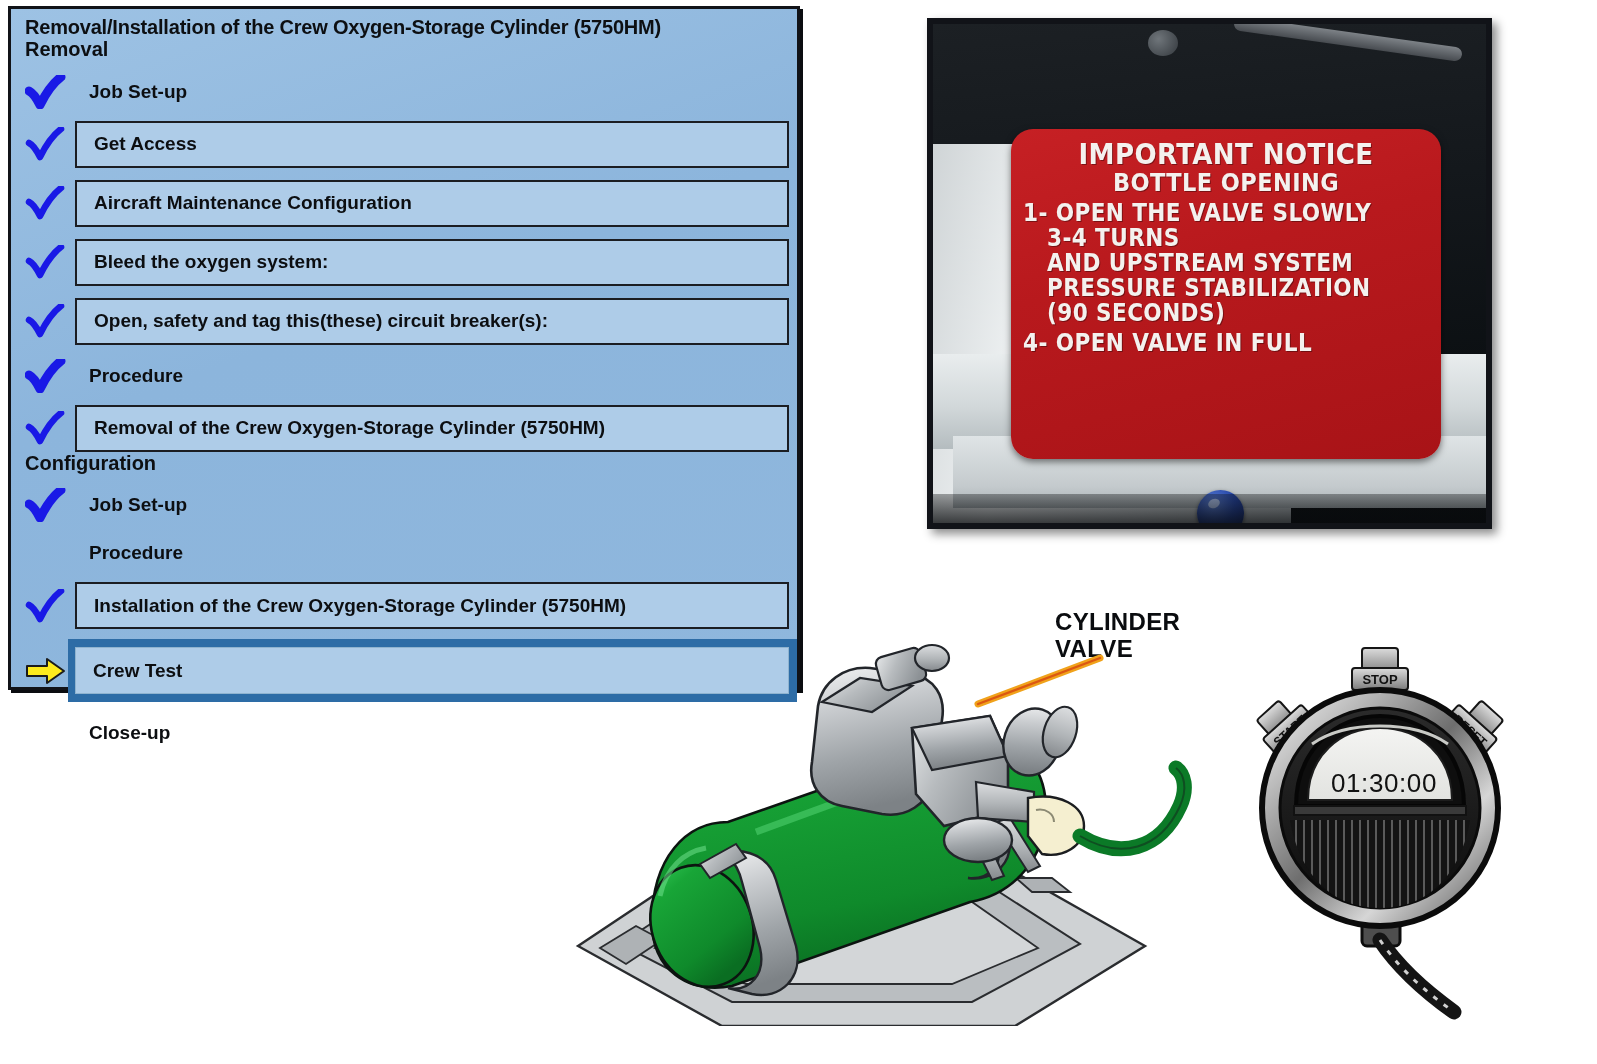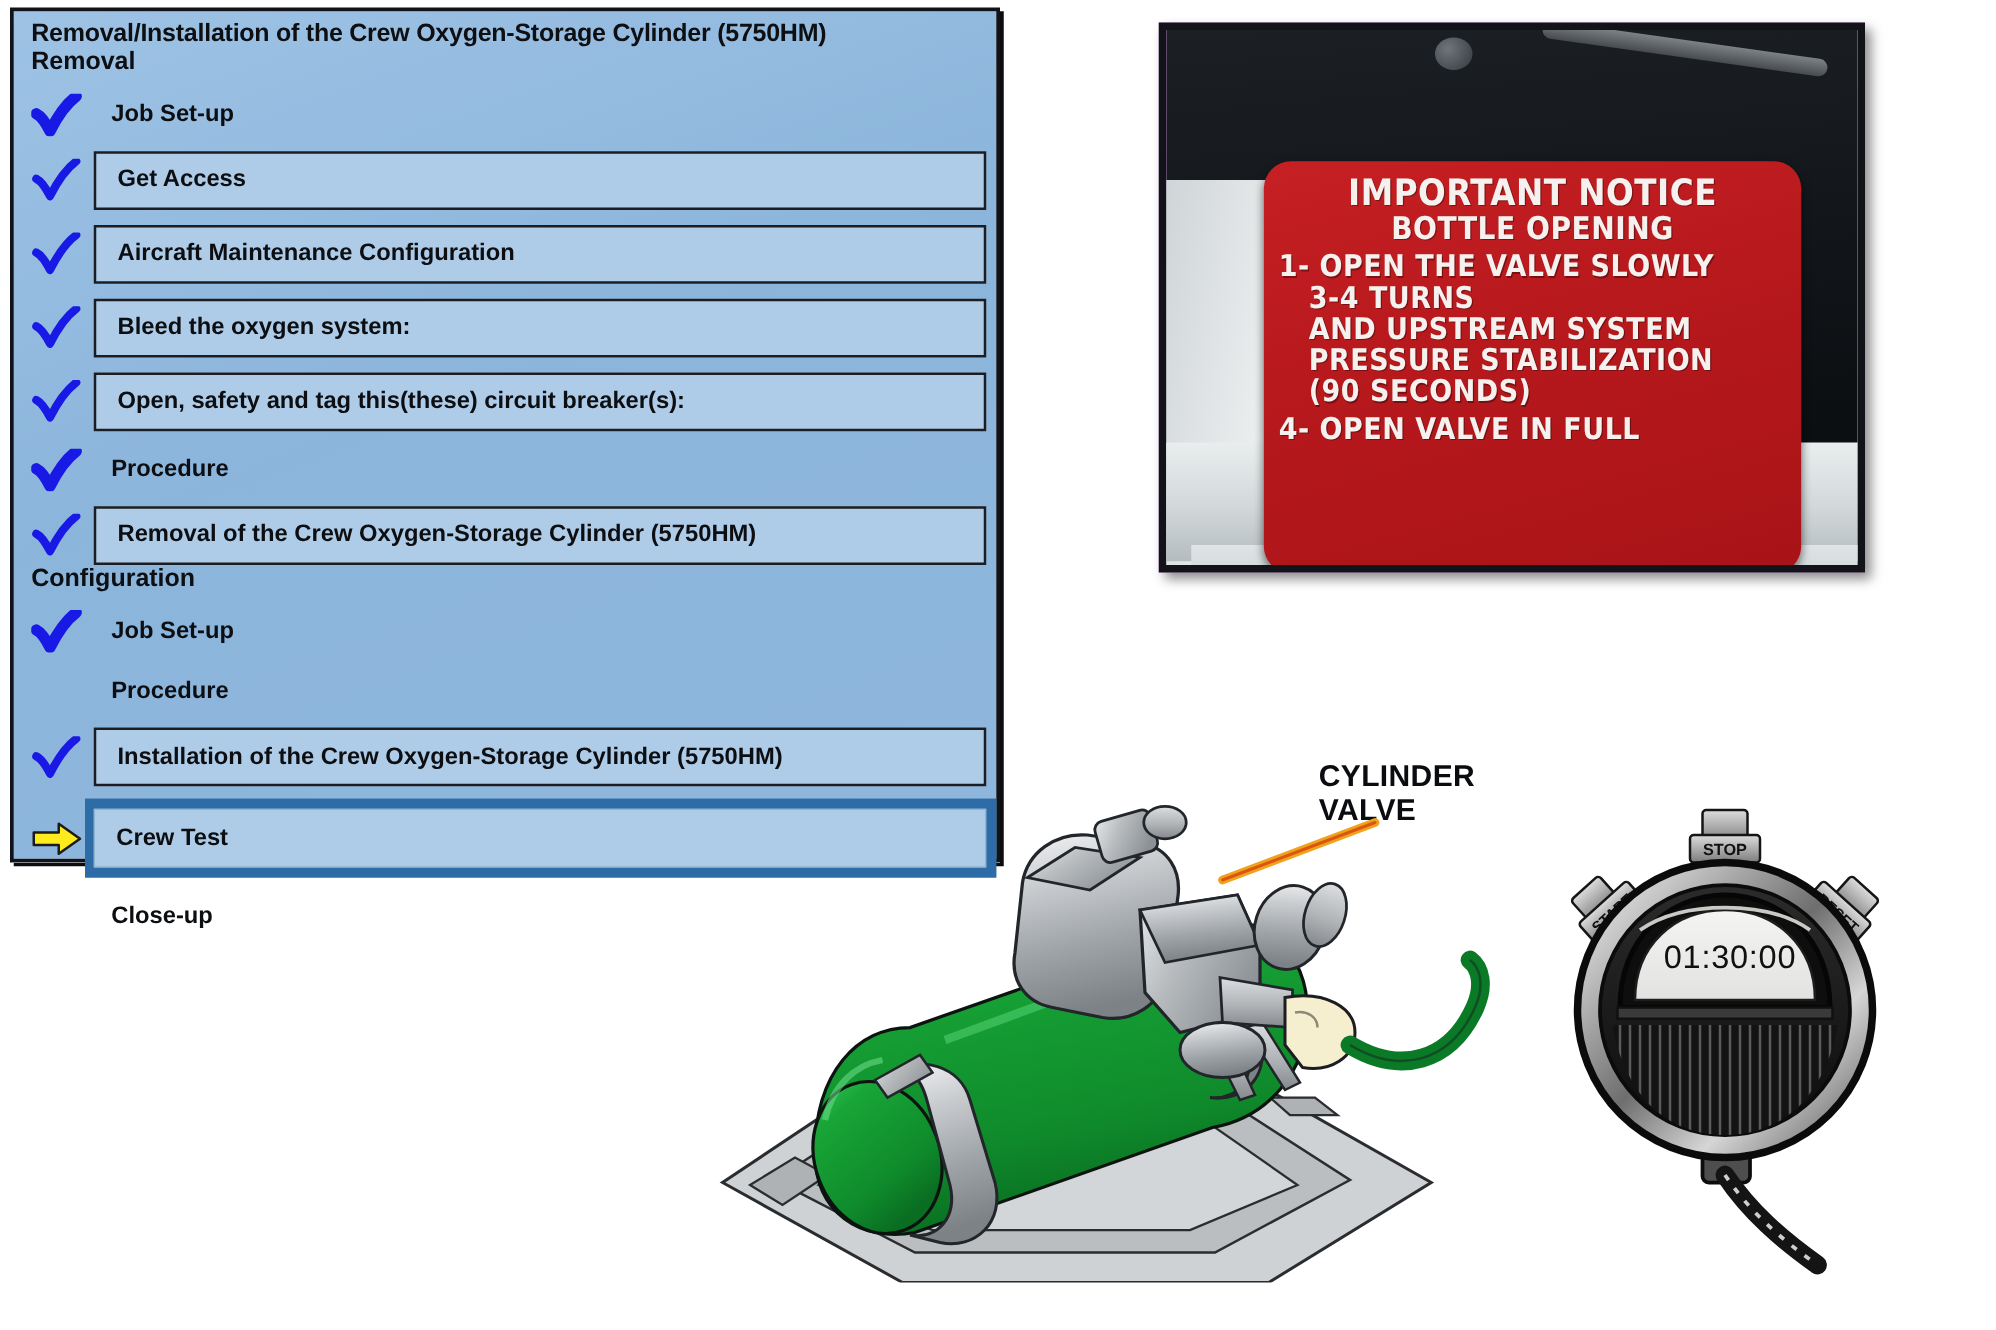--- a/index.html
+++ b/index.html
@@ -61,23 +61,23 @@
   .row.highlight .outer{
     position:absolute;left:57px;top:0;width:729px;height:63px;
     border:6px solid #2d6ca6;box-sizing:border-box;background:#2d6ca6;
   }
   .row.highlight .boxfield{
     left:64px;top:8px;width:714px;height:47px;border:1px solid #8fb3cf;
   }
 
   
   #notice-photo{
-    position:absolute;left:927px;top:18px;width:565px;height:440px;
+    position:absolute;left:927px;top:18px;width:565px;height:511px;
     border:6px solid #111318;box-sizing:border-box;
-    background:#f0abfc;
+    background:#86efac;
     box-shadow:5px 5px 9px rgba(0,0,0,.45);
     overflow:hidden;
   }
   .ph-dark-top{position:absolute;left:0;top:0;width:100%;height:100%;
     background:linear-gradient(175deg,#1c2024 0%,#14181c 35%,#0c1013 70%,#090c0f 100%);}
   .ph-metal{
     position:absolute;left:-2px;top:120px;width:360px;height:420px;
     background:linear-gradient(100deg,#cfd4d6 0%,#eef1f2 28%,#d7dcde 60%,#b9c0c3 100%);
   }
   .ph-metal2{
@@ -132,21 +132,21 @@
   
   #cylinder-illustration{position:absolute;left:560px;top:596px;width:640px;height:430px;}
   #cylinder-callout{
     position:absolute;left:1055px;top:608px;
     font-size:24px;font-weight:bold;color:#0a0c0f;line-height:1.14;letter-spacing:.3px;
   }
 
   
   #stopwatch{position:absolute;left:1240px;top:640px;width:280px;height:400px;}
   #stopwatch-readout{
-    position:absolute;left:1322px;top:750px;width:124px;
+    position:absolute;left:1322px;top:768px;width:124px;
     text-align:center;font-size:26px;color:#111;letter-spacing:.6px;
     font-family:"Liberation Sans","DejaVu Sans",sans-serif;
   }
 </style>
 </head>
 <body>
 
 <div id="task-panel">
   <div class="panel-heading" id="panel-title">Removal/Installation of the Crew Oxygen-Storage Cylinder (5750HM)</div>
   <div id="panel-body">

